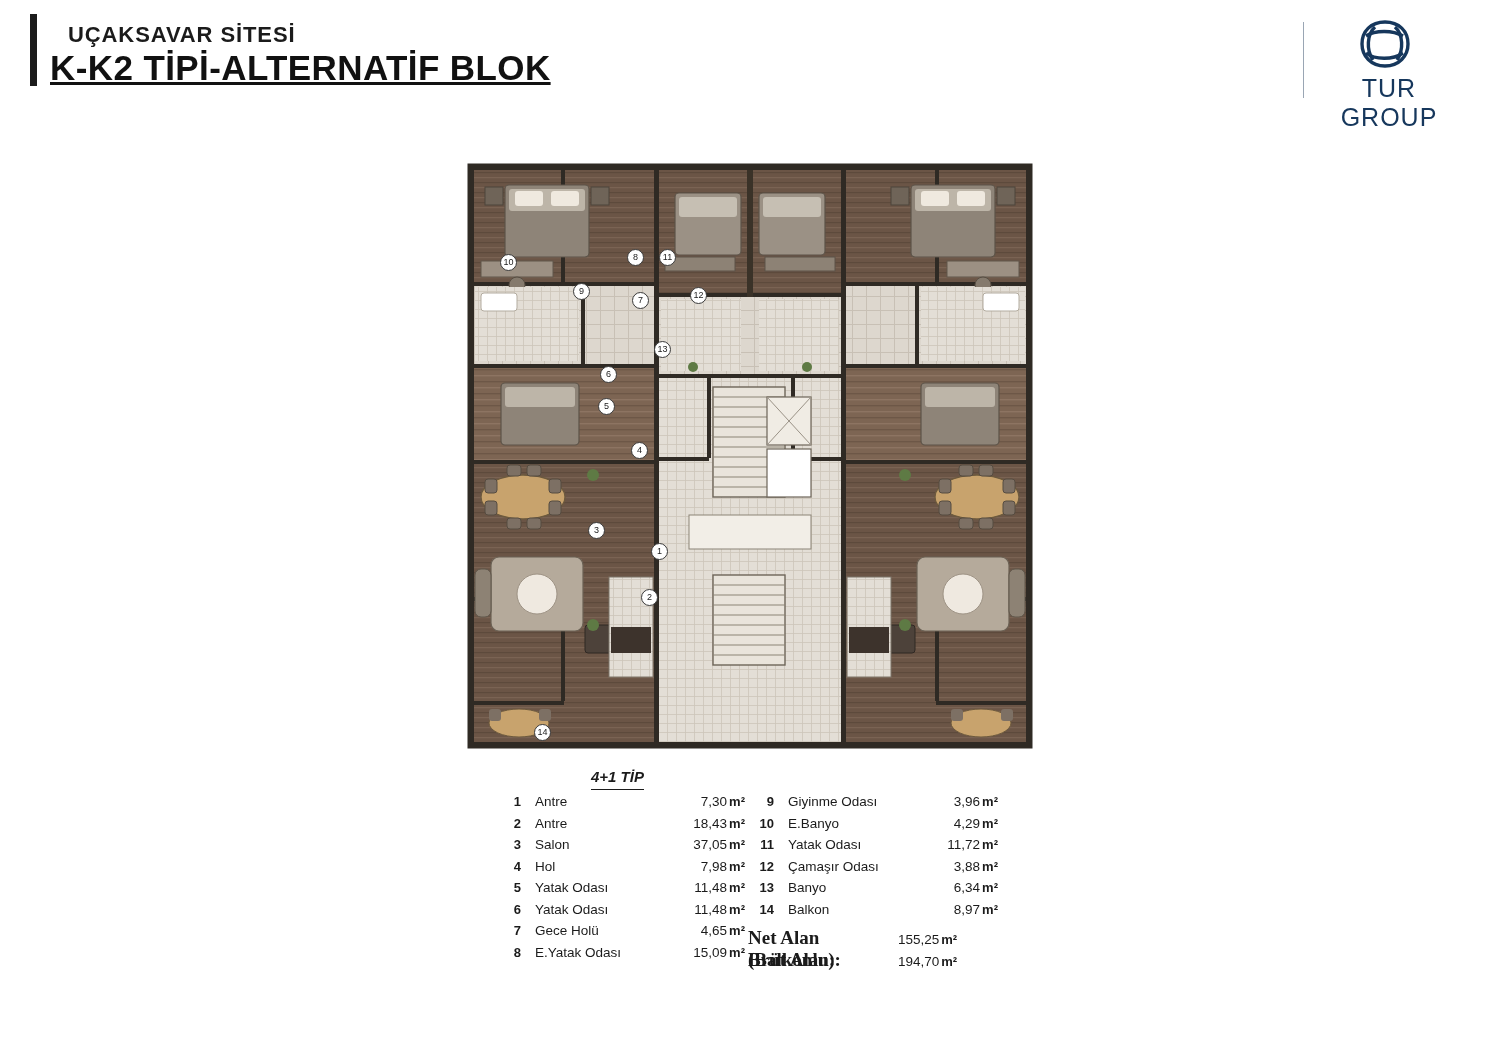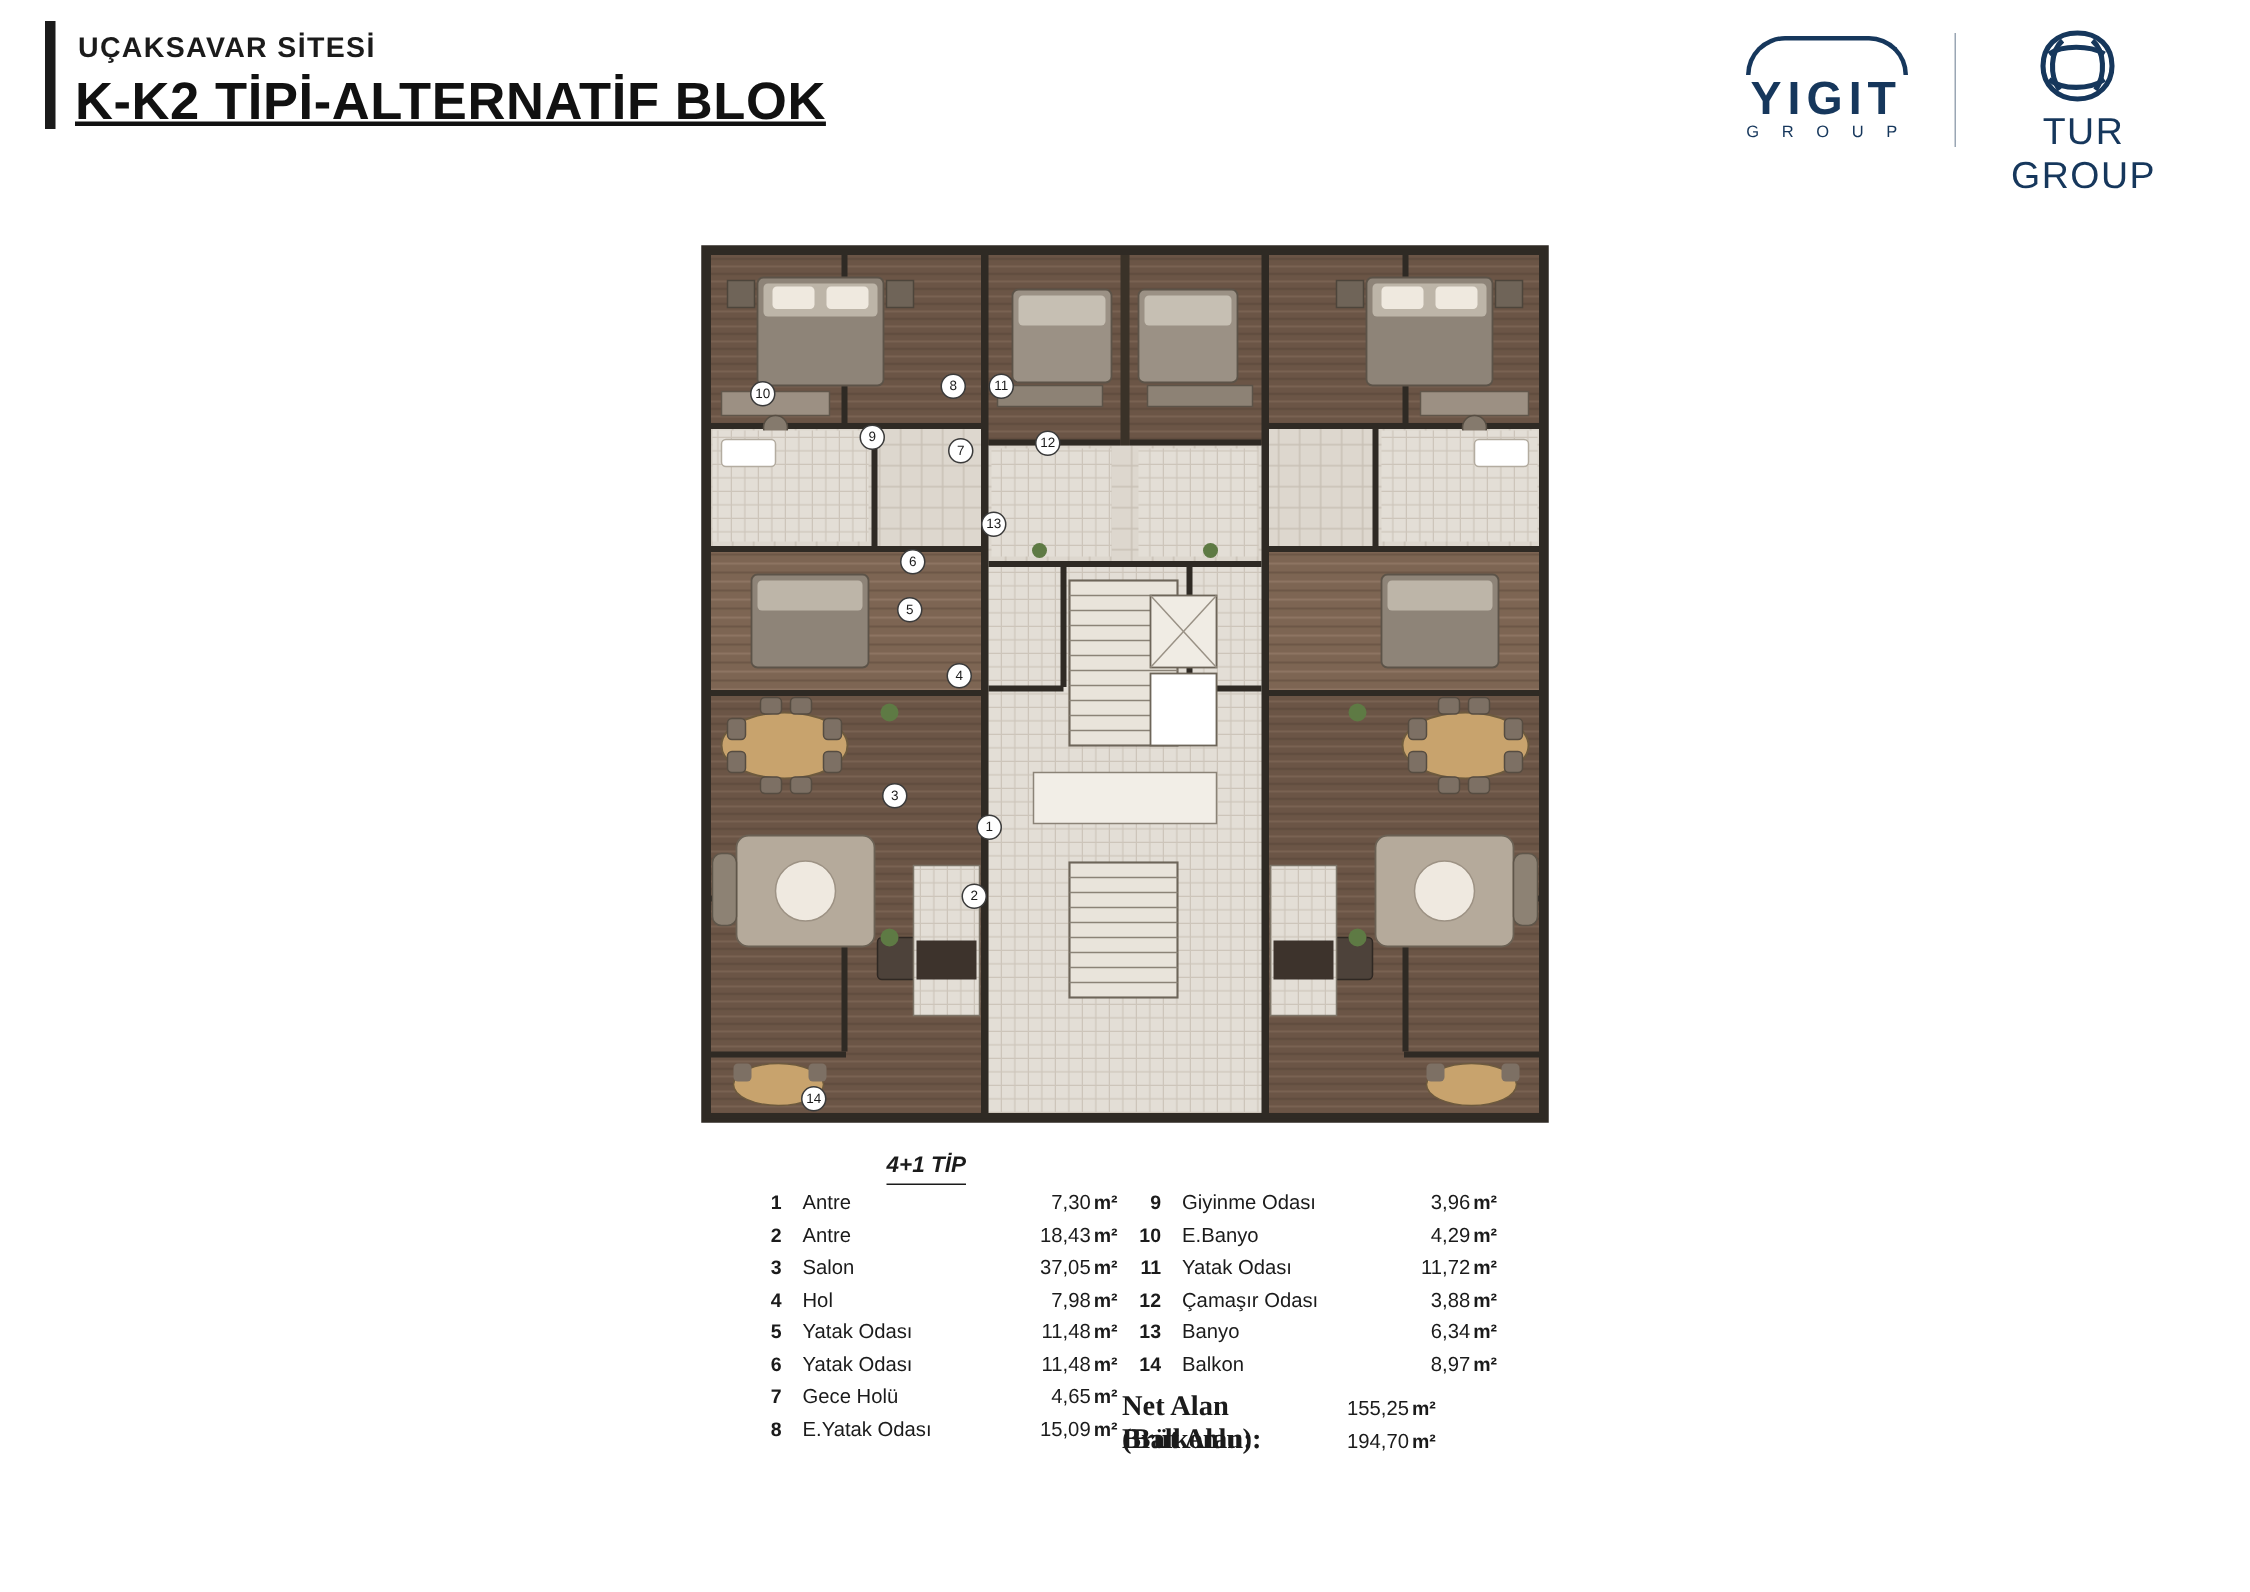--- a/index.html
+++ b/index.html
@@ -23,22 +23,22 @@
     width: 1500px; height: 120px;
   }
   .title-bar {
     position: absolute;
     left: 30px; top: 14px;
     width: 7px; height: 72px;
     background: #1b1b1b;
   }
   .subtitle {
     position: absolute;
-    left: 52px; top: 22px;
-    font-size: 19px;
+    left: 68px; top: 22px;
+    font-size: 22px;
     font-weight: bold;
     letter-spacing: 0.9px;
     color: #1b1b1b;
   }
   .maintitle {
     position: absolute;
     left: 50px; top: 48px;
     font-size: 35px;
     font-weight: bold;
     letter-spacing: 0.4px;
@@ -196,25 +196,20 @@
 </head>
 <body>
 
 <div class="page">
 
   <div class="header">
     <div class="title-bar"></div>
     <div class="subtitle">UÇAKSAVAR SİTESİ</div>
     <div class="maintitle">K-K2 TİPİ-ALTERNATİF BLOK</div>
 
-    <div class="logo-yigit">
-      <div class="arc"></div>
-      <div class="name">YIGIT</div>
-      <div class="sub">G R O U P</div>
-    </div>
 
     <div class="logo-divider"></div>
 
     <div class="logo-tur">
       <div class="mark">
         <svg width="56" height="54" viewBox="0 0 56 54" xmlns="http://www.w3.org/2000/svg">
           <g fill="none" stroke="#16375c" stroke-width="3.4">
             <path d="M28 4 C14 4 5 13 5 26 C5 38 14 48 28 48 C42 48 51 38 51 26 C51 13 42 4 28 4 Z"></path>
             <path d="M18 9 C10 16 9 32 16 42"></path>
             <path d="M38 9 C46 16 47 32 40 42"></path>

